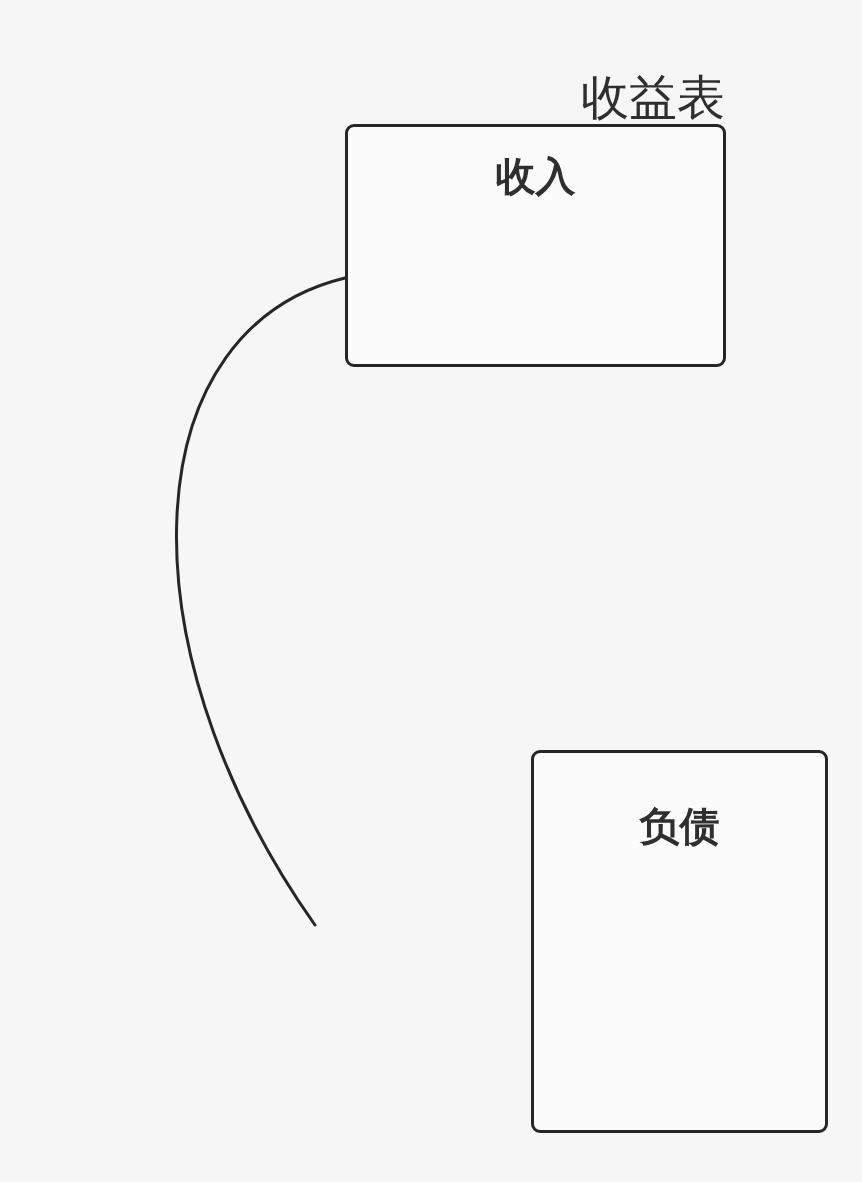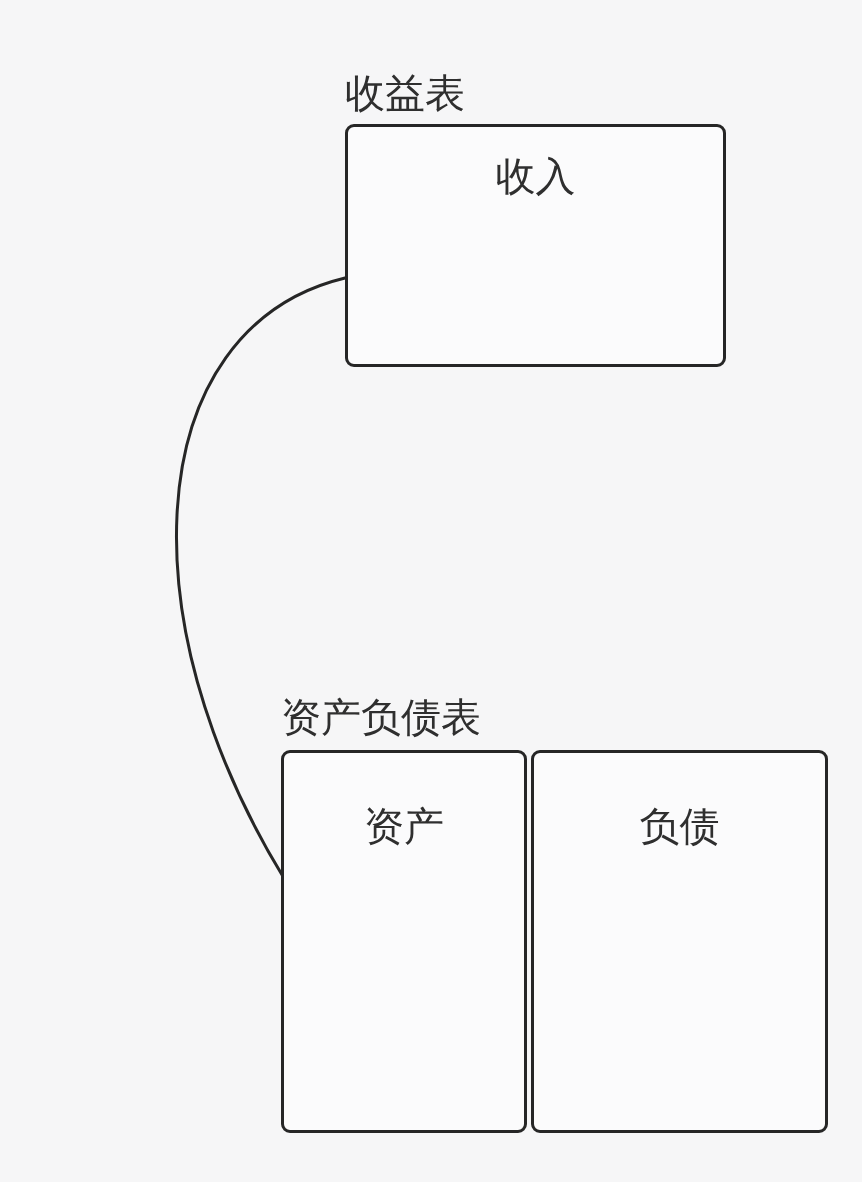--- a/index.html
+++ b/index.html
@@ -28,34 +28,35 @@
   }
   .arrow-layer path {
     fill: none;
     stroke: var(--stroke);
     stroke-width: 3;
     stroke-linecap: round;
   }
   .arrow-layer polygon { fill: var(--stroke); }
   .section-title {
     position: absolute;
-    font-size: 40px;
+    font-size: 48px;
     color: var(--text);
-    text-align: left;
+    text-align: right;
     white-space: nowrap;
     letter-spacing: 0px;
   }
   .box {
     position: absolute;
     background: var(--box_fill);
     border: 3px solid var(--stroke);
     border-radius: 9px;
     display: flex;
     justify-content: center;
     align-items: flex-start;
+    font-weight: bold;
   }
   .box-label {
     font-size: 40px;
     color: var(--text);
     white-space: nowrap;
   }
   
   .title-income   { left: 345px; top: 66px;  width: 380px; }
   .box-income     { left: 345px; top: 124px; width: 381px; height: 243px; }
   .box-income  .box-label { margin-top: 22px; }
@@ -80,23 +81,19 @@
     <polygon points="531,240 560,248 533,257"></polygon>
   </svg>
 
   <div class="section-title title-income">收益表</div>
 
   <div class="box box-income">
     <div class="box-label">收入</div>
   </div>
 
 
-  <div class="section-title title-balance">资产负债表</div>
 
-  <div class="box box-assets">
-    <div class="box-label">资产</div>
-  </div>
 
   <div class="box box-liab">
     <div class="box-label">负债</div>
   </div>
 
 </div>
 
 </body></html>

